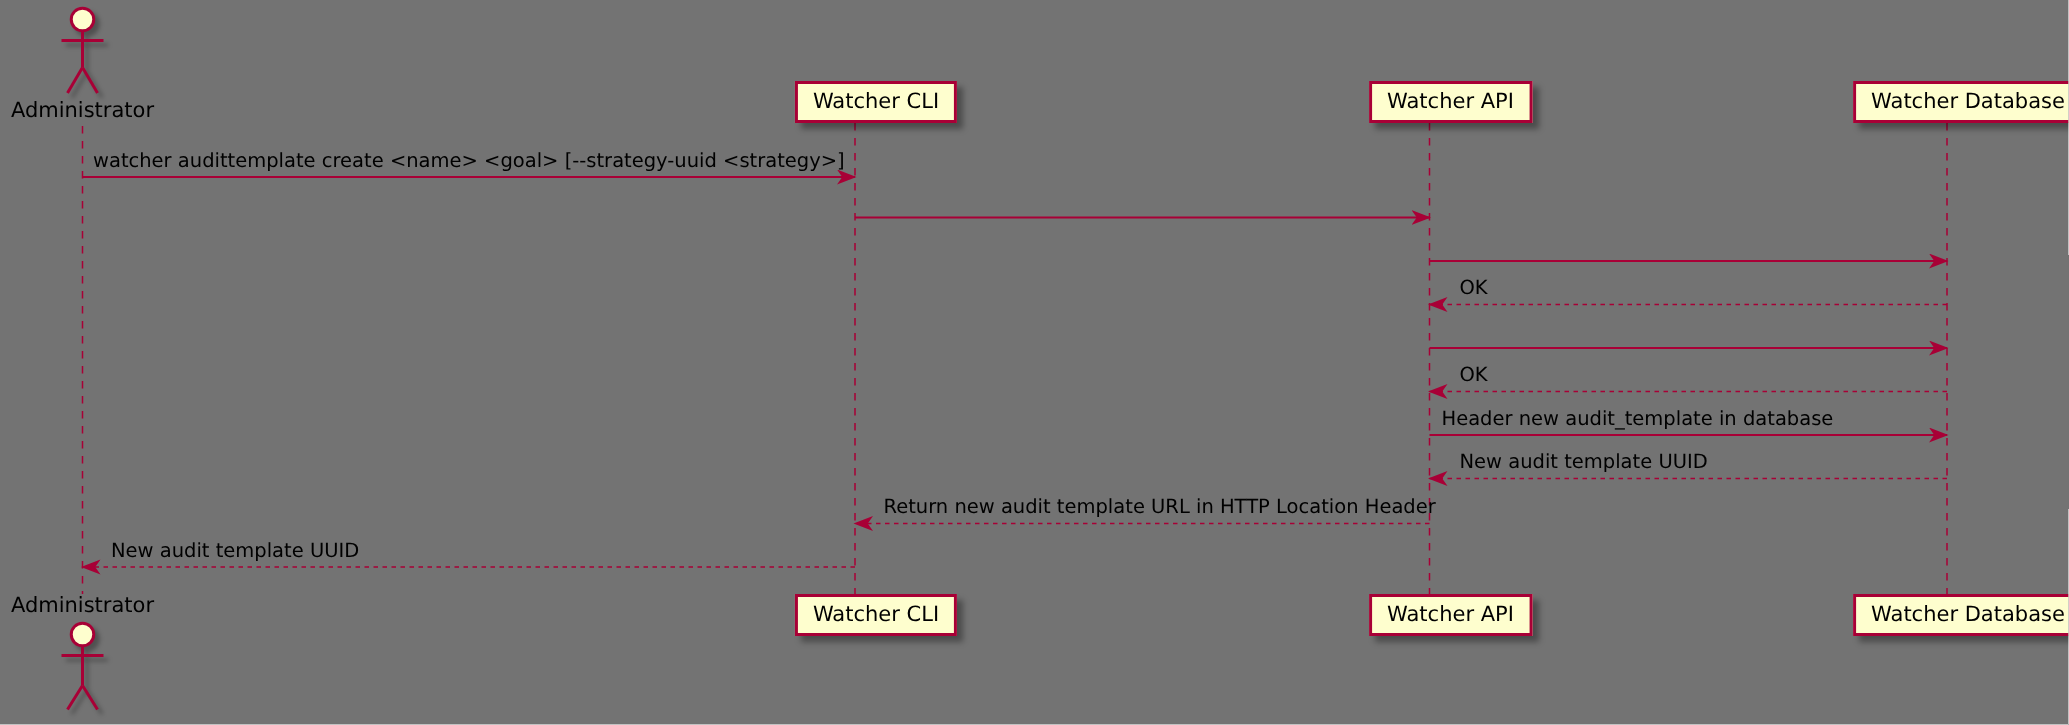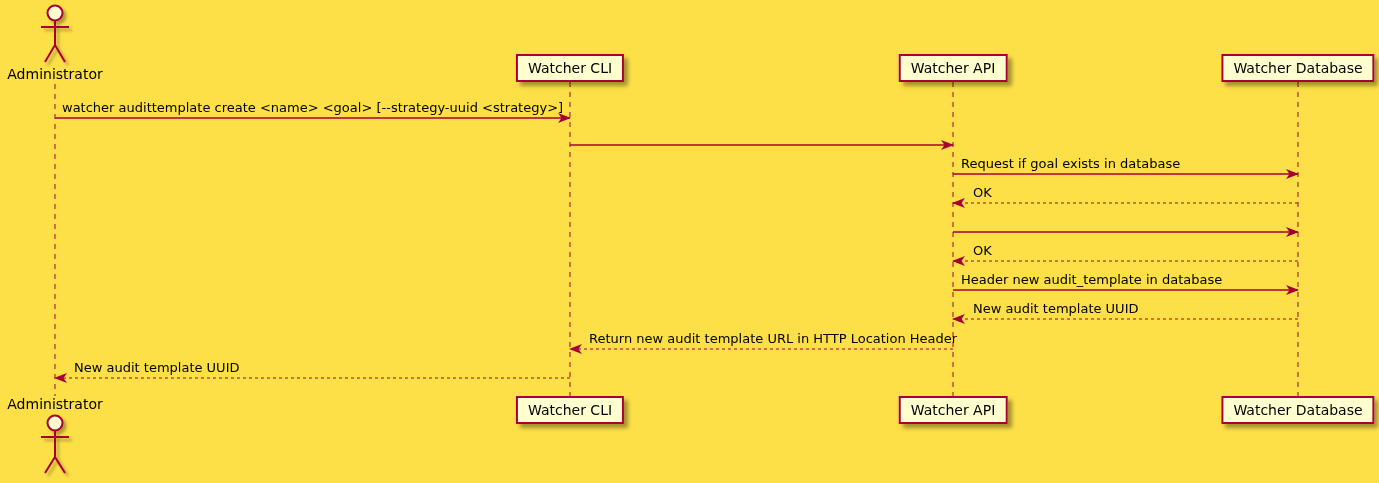--- a/index.html
+++ b/index.html
@@ -1,20 +1,20 @@
 <!DOCTYPE html>
 <html><head>
 <meta charset="utf-8">
 <style>
   html, body { margin: 0; padding: 0; background: #ffffff; }
   .diagram {
     position: relative;
     width: 1379px;
     height: 483px;
-    background: #fde047;
+    background: #737373;
     font-family: "DejaVu Sans", "Liberation Sans", sans-serif;
     overflow: hidden;
   }
   .layer { position: absolute; left: 0; top: 0; }
   .lifeline { stroke: #A80036; stroke-width: 1; stroke-dasharray: 5,5; fill: none; }
   .arrow { stroke: #A80036; stroke-width: 1.3; fill: none; }
   .arrow.dashed { stroke-dasharray: 3,3; stroke-width: 1.1; }
   .actor-figure { stroke: #A80036; stroke-width: 2; fill: none; }
   .actor-figure circle { fill: #FEFECE; }
   .figure-shadow { filter: drop-shadow(3px 3px 1.5px rgba(0,0,0,0.30)); }
@@ -24,20 +24,21 @@
     background: #FEFECE;
     border: 2px solid #A80036;
     padding: 0 10px;
     height: 24px;
     line-height: 24px;
     font-size: 14px;
     color: #000000;
     white-space: nowrap;
     box-shadow: 4px 4px 4px rgba(0,0,0,0.35);
     box-sizing: content-box;
+    margin-left: 14px;
   }
   .actor-label {
     position: absolute;
     transform: translateX(-50%);
     font-size: 14px;
     color: #000000;
     white-space: nowrap;
   }
   .msg-label {
     position: absolute;
@@ -98,21 +99,20 @@
 
   <div class="pbox" style="left:570px;  top:54px;"><span>Watcher CLI</span></div>
   <div class="pbox" style="left:953px;  top:54px;"><span>Watcher API</span></div>
   <div class="pbox" style="left:1298px; top:54px;"><span>Watcher Database</span></div>
 
   <div class="pbox" style="left:570px;  top:396px;"><span>Watcher CLI</span></div>
   <div class="pbox" style="left:953px;  top:396px;"><span>Watcher API</span></div>
   <div class="pbox" style="left:1298px; top:396px;"><span>Watcher Database</span></div>
 
   <div class="msg-label" style="left:62px;  top:100px;">watcher audittemplate create &lt;name&gt; &lt;goal&gt; [--strategy-uuid &lt;strategy&gt;]</div>
-  <div class="msg-label" style="left:961px; top:156px;">Request if goal exists in database</div>
   <div class="msg-label" style="left:973px; top:185px;">OK</div>
   <div class="msg-label" style="left:973px; top:243px;">OK</div>
   <div class="msg-label" style="left:961px; top:272px;">Header new audit_template in database</div>
   <div class="msg-label" style="left:973px; top:301px;">New audit template UUID</div>
   <div class="msg-label" style="left:589px; top:331px;">Return new audit template URL in HTTP Location Header</div>
   <div class="msg-label" style="left:74px;  top:360px;">New audit template UUID</div>
 
 </div>
 
 </body></html>

